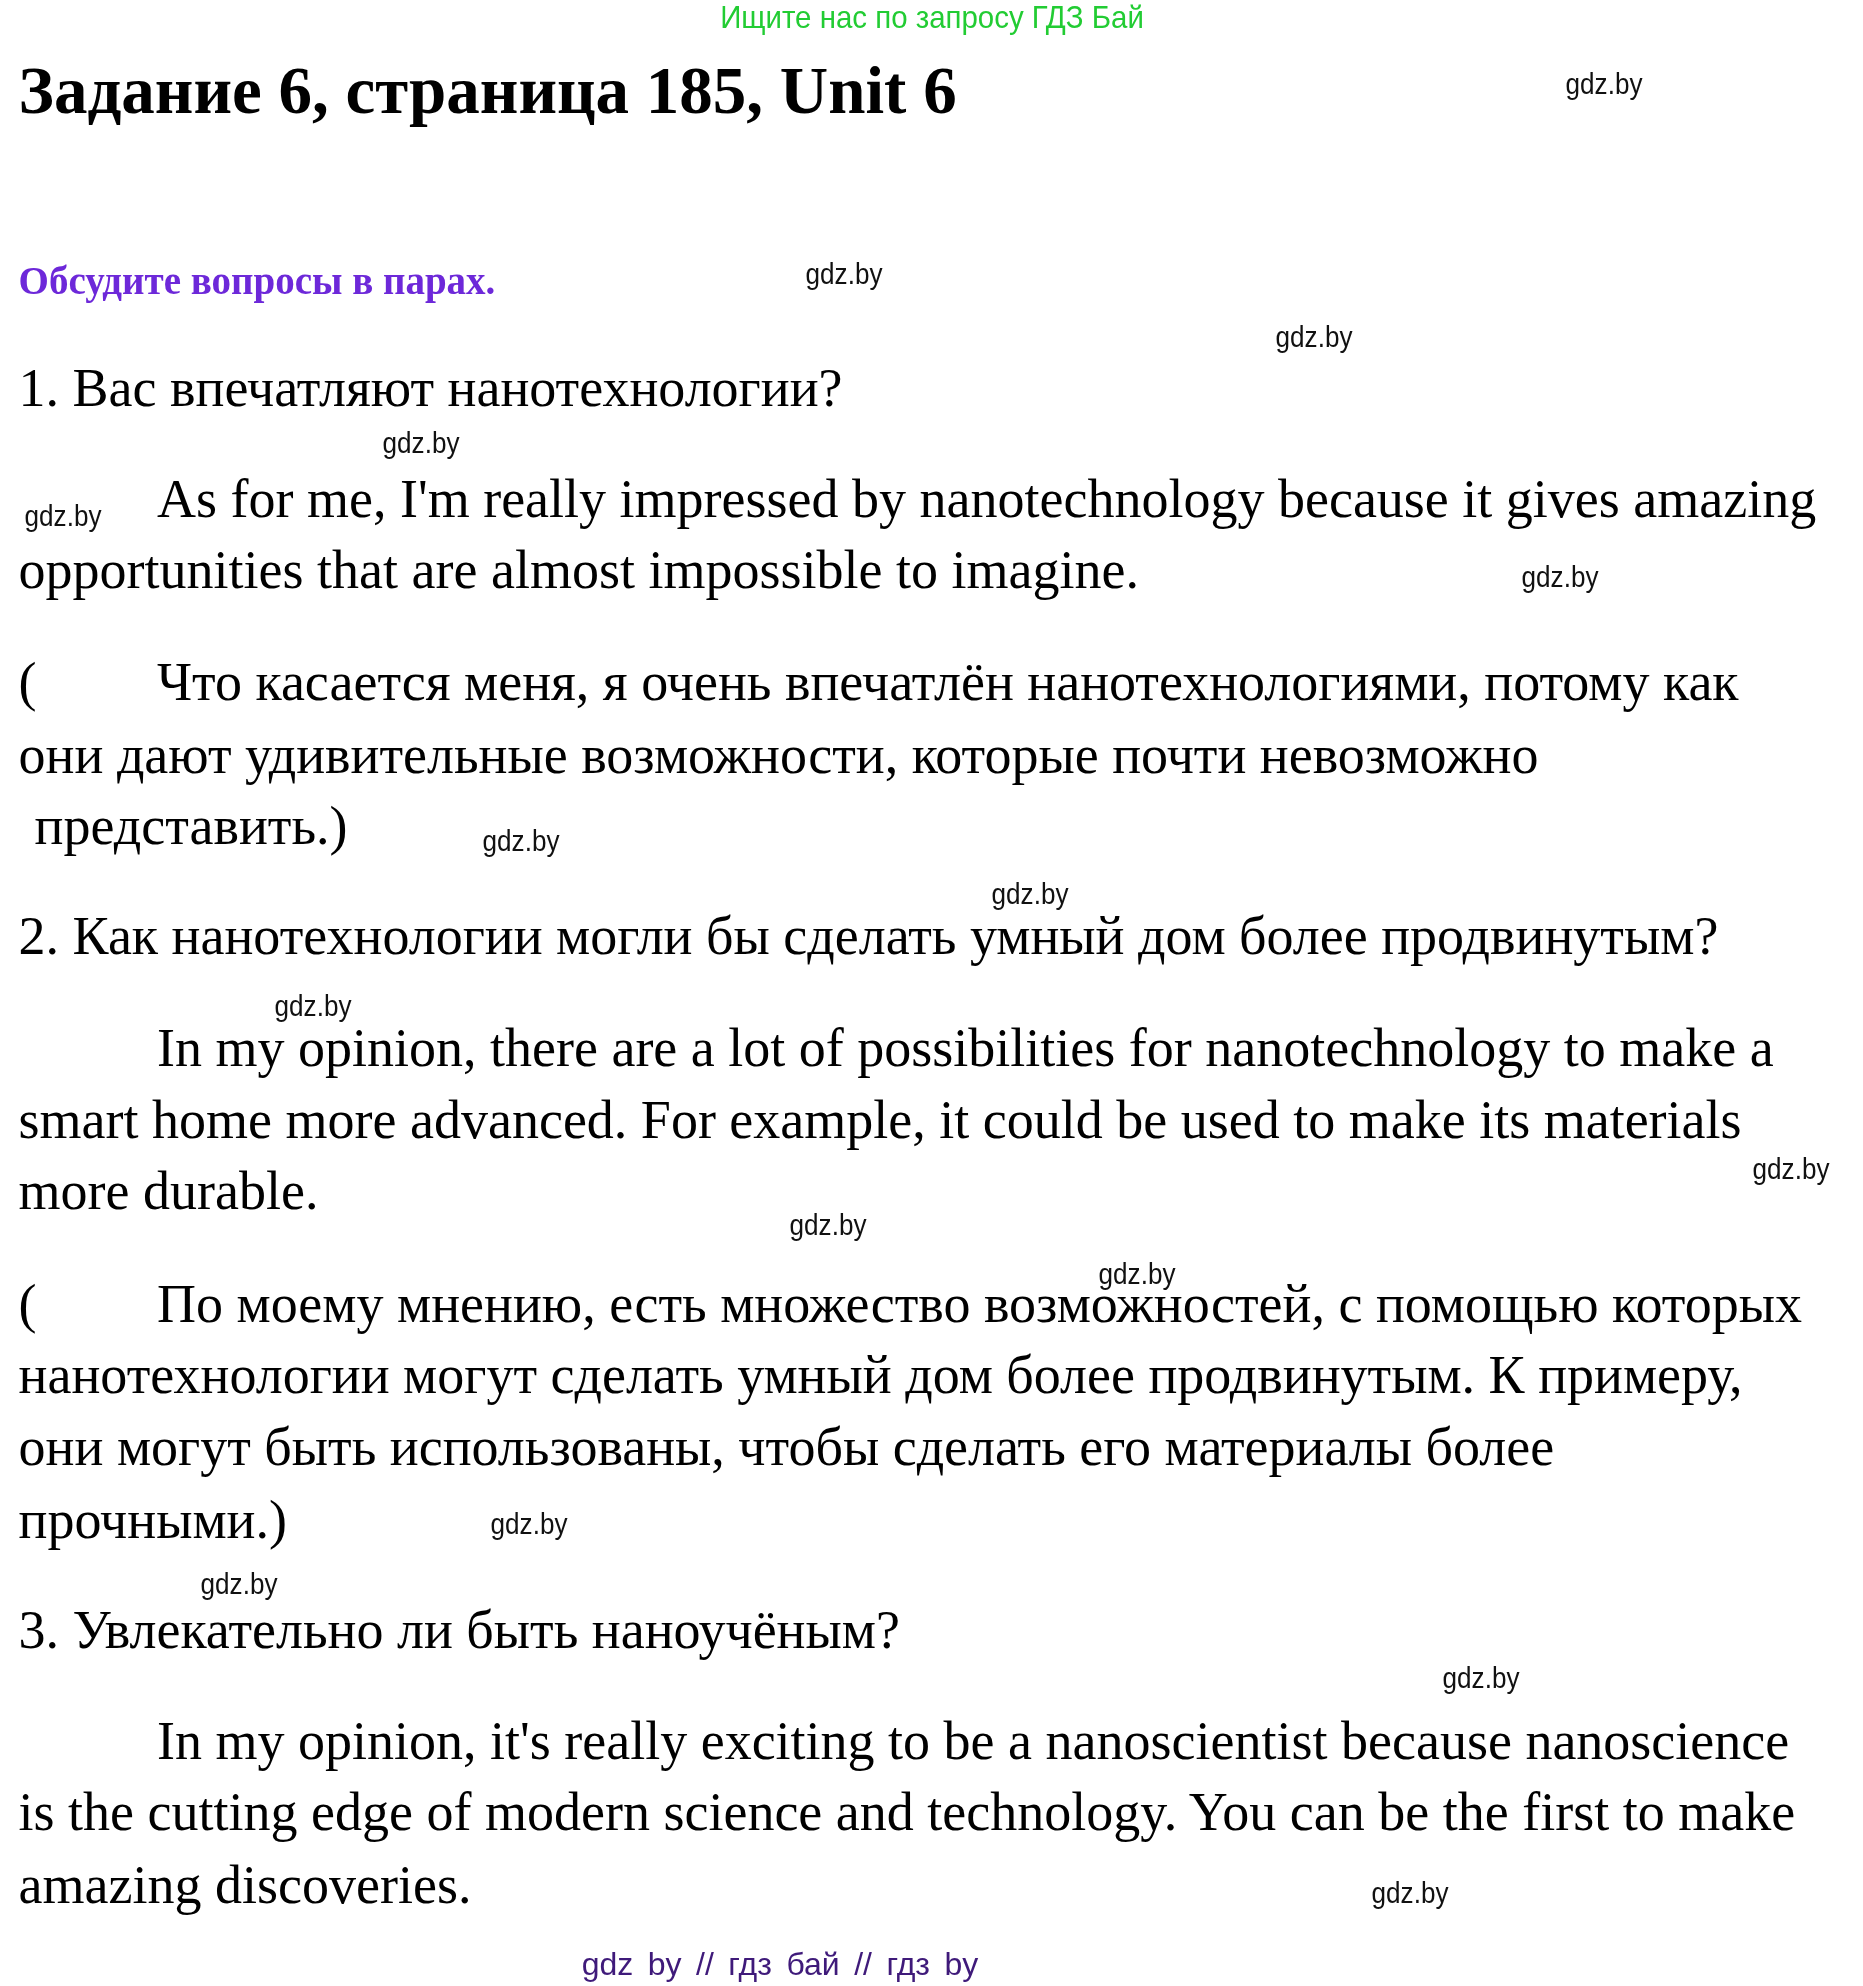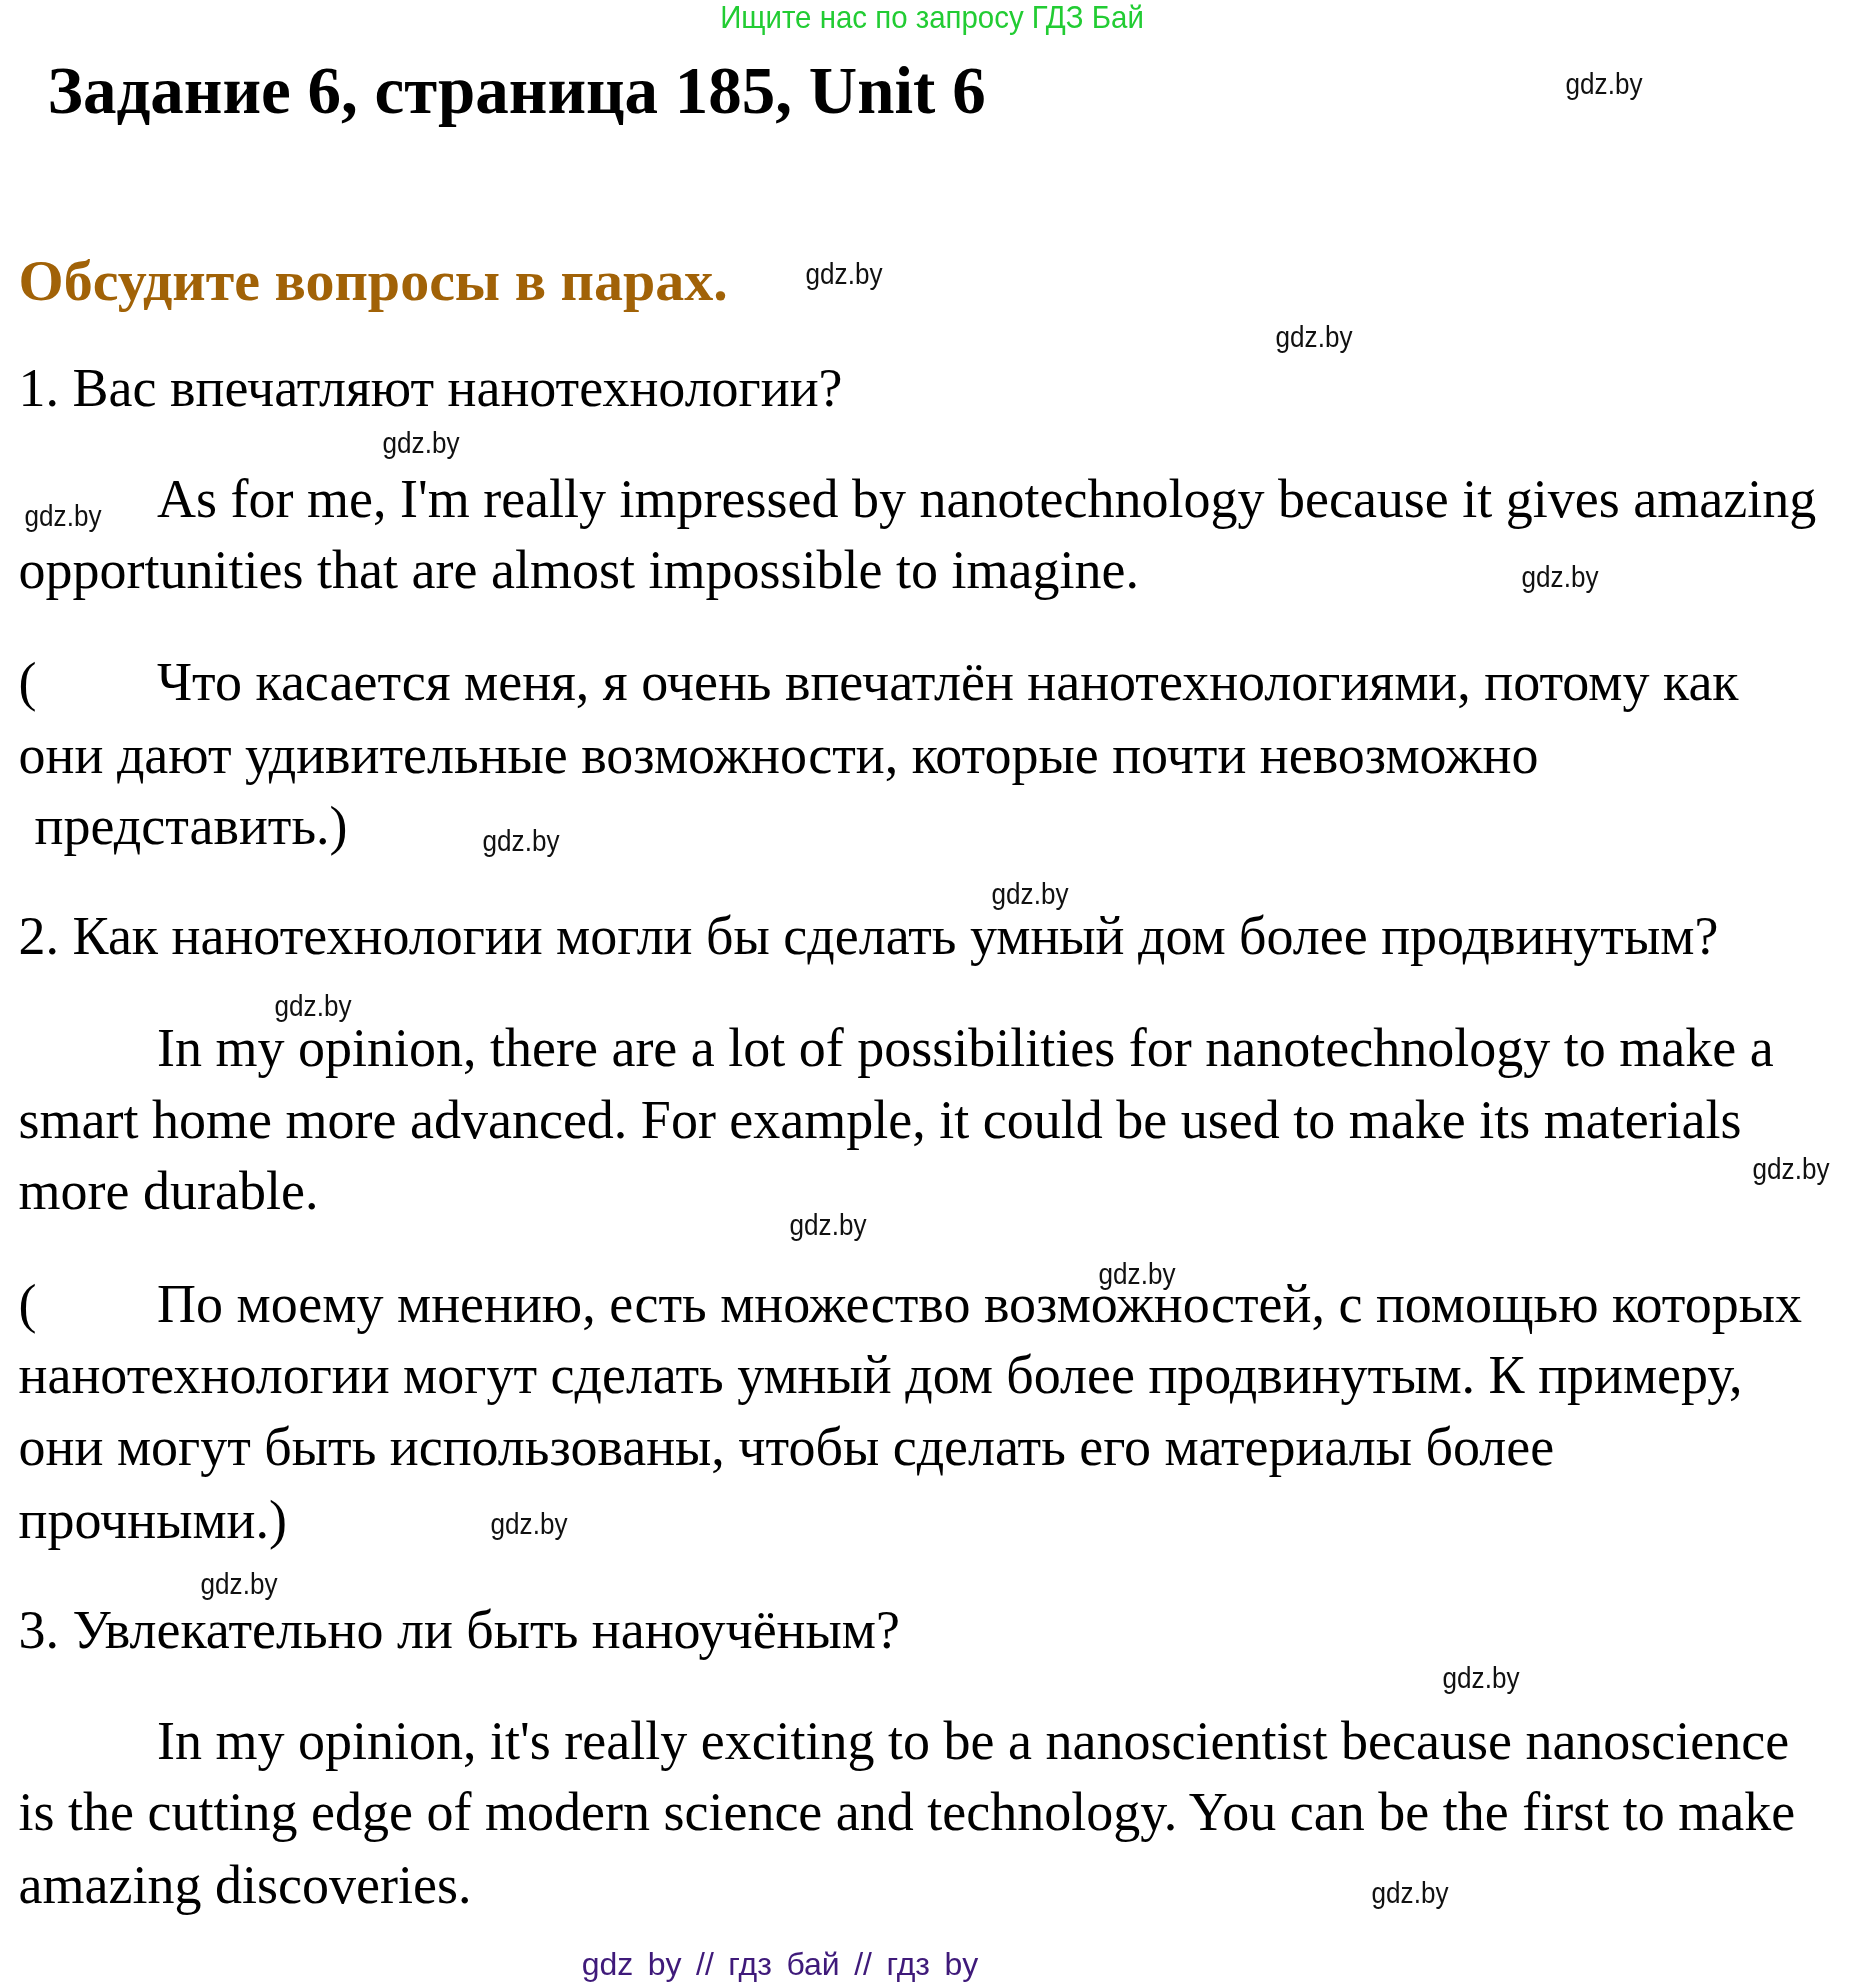--- a/index.html
+++ b/index.html
@@ -1,21 +1,21 @@
 <!DOCTYPE html>
 <html style="font-size:15px"><head>
 <meta charset="utf-8">
 <style>
   html, body { margin: 0; padding: 0; background: #ffffff; }
   body { width: 1864px; height: 1987px; position: relative; overflow: hidden; }
   .abs { position: absolute; white-space: nowrap; }
   .top-banner { left: 0; width: 1864px; top: 0; height: 37px; line-height: 35px; text-align: center;
     font-family: "Liberation Sans", sans-serif; font-size: 32px; transform: scaleX(0.92); }
-  .title { font-family: "Liberation Serif", serif; font-weight: bold; font-size: 67px; line-height: 67px; color: #000; margin-left: 29px; }
-  .subtitle { font-family: "Liberation Serif", serif; font-weight: bold; font-size: 58px; line-height: 54px; color: #a16207; }
+  .title { font-family: "Liberation Serif", serif; font-weight: bold; font-size: 67px; line-height: 67px; color: #000; }
+  .subtitle { font-family: "Liberation Serif", serif; font-weight: bold; font-size: 39px; line-height: 54px; color: #6d28d9; }
   .line { font-family: "Liberation Serif", serif; font-size: 54px; line-height: 54px; color: #000; }
   .wm { font-family: "Liberation Sans", sans-serif; font-size: 29px; line-height: 32px; color: #111;
     transform: translate(-50%, -50%) scaleX(0.9); }
   .footer { left: 0; width: 1560px; top: 1946px; height: 37px; line-height: 37px; text-align: center;
     font-family: "Liberation Sans", sans-serif; font-size: 32px; word-spacing: 5.6px; }
 </style>
 </head>
 <body>
 
 <div class="abs top-banner" style="color:#22cc33;">Ищите нас по запросу ГДЗ Бай</div>

